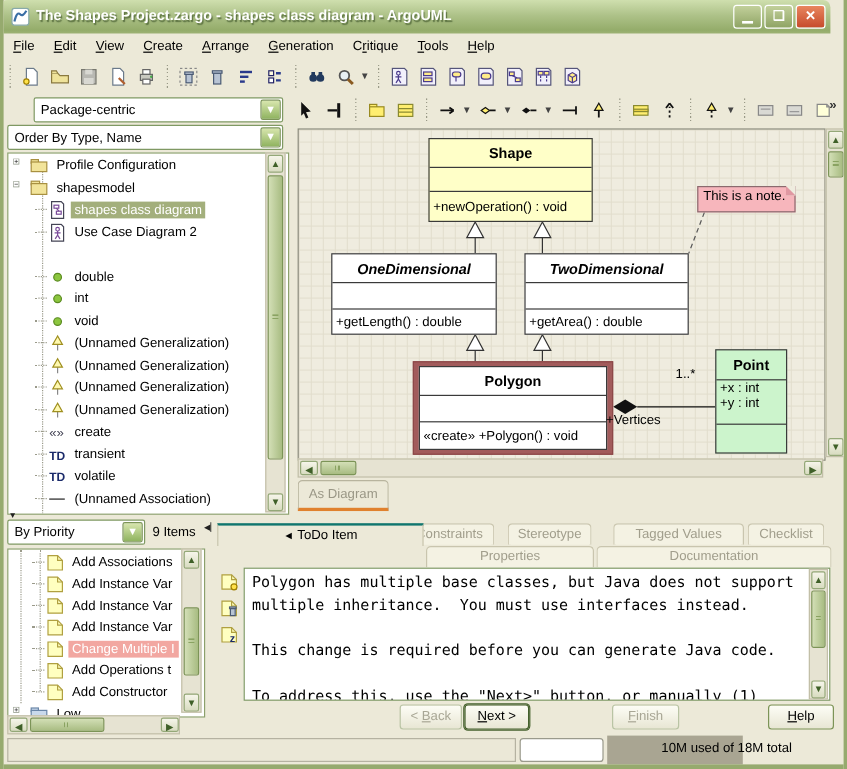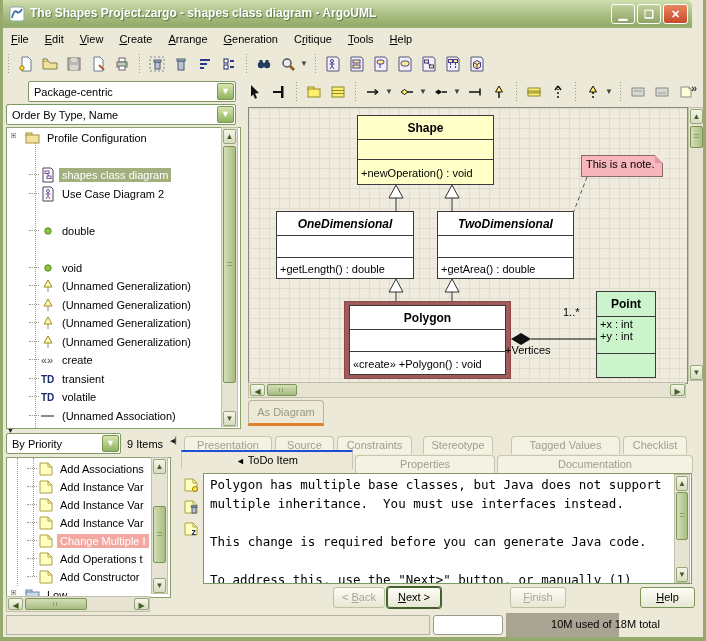--- a/index.html
+++ b/index.html
@@ -77,22 +77,22 @@
   #uml-note::after{content:"";position:absolute;right:-1px;top:-1px;width:0;height:0;
     border-left:8px solid #e098a2;border-top:8px solid #efecdf;}
   .edge-label{position:absolute;font-size:11px;white-space:nowrap;}
   
   .tab1{position:absolute;height:18px;background:#f4f2e3;border:1px solid #c9c5ae;
     border-bottom:none;border-radius:4px 4px 0 0;color:#a19e8c;text-align:center;
     line-height:17px;box-sizing:border-box;}
   #tab-as-diagram{left:245px;top:400px;width:76px;height:26px;background:#ece9d8;
     border:1px solid #b8b49e;border-bottom:3px solid #e0812e;border-radius:4px 4px 0 0;
     color:#9a9786;line-height:22px;text-align:center;box-sizing:border-box;}
-  #tab-todo-item{position:absolute;left:178px;top:450px;width:172px;height:19px;
-    background:#ece9d8;border:1px solid #c9c5ae;border-top:2px solid #1d4ed8;
+  #tab-todo-item{position:absolute;left:178px;top:436px;width:172px;height:19px;
+    background:#ece9d8;border:1px solid #c9c5ae;border-top:2px solid #0f766e;
     border-bottom:none;color:#000;text-align:center;line-height:16px;box-sizing:border-box;}
   
   #todo-textarea{left:200px;top:473px;width:489px;height:111px;background:#fff;
     border:1px solid #7f9963;box-sizing:border-box;overflow:hidden;}
   .todo-line{position:absolute;left:6px;font-family:"DejaVu Sans Mono",monospace;
     font-size:12.5px;white-space:pre;}
   .btnx{position:absolute;height:21px;border:1px solid #7c9457;border-radius:3px;
     background:linear-gradient(#fdfdf6,#e8e6d4);text-align:center;line-height:19px;
     box-sizing:border-box;font-size:11px;}
   .btnx.dis{color:#a8a695;border-color:#b9c4a4;}
@@ -327,20 +327,34 @@
             <line x1="4.5" y1="2" x2="4.5" y2="7" stroke="#333"></line>
           </svg></span>
         <span style="margin: 0px 3px 0px 1px; display: flex;">
           <svg width="16" height="16" viewBox="0 0 16 16">
             <rect x="1" y="3" width="6" height="3" fill="#f2e49a" stroke="#a89040"></rect>
             <rect x="1" y="5" width="13" height="8" fill="#f2e49a" stroke="#a89040"></rect>
           </svg>
         </span>
         <span class="tree-label">Profile Configuration</span>
       </div>
+      <div class="tree-row" style="top: 19.5px; left: 0px; width: 233px;">
+        <span style="width: 4px;"></span>
+        <span style="margin-right: 4px;"><svg width="9" height="9" viewBox="0 0 16 16">
+            <rect x="0.5" y="0.5" width="8" height="8" fill="#fff" stroke="#808a78"></rect>
+            <line x1="2" y1="4.5" x2="7" y2="4.5" stroke="#333"></line>
+          </svg></span>
+        <span style="margin: 0px 3px 0px 1px; display: flex;">
+          <svg width="16" height="16" viewBox="0 0 16 16">
+            <rect x="1" y="2" width="7" height="3" fill="#f2e49a" stroke="#a89040"></rect>
+            <rect x="1" y="4" width="13" height="9" fill="#f2e49a" stroke="#a89040"></rect>
+          </svg>
+        </span>
+        <span class="tree-label">shapesmodel</span>
+      </div>
       <div class="tree-row" style="top: 38px; left: 0px; width: 233px;">
         <span style="width: 22px;"></span>
         <span class="stub"></span>
         <span style="margin: 0px 3px 0px 1px; display: flex;">
           <svg width="16" height="16" viewBox="0 0 16 16">
             <path d="M3 1 h8 l2 2 v12 h-10 z" fill="#fff" stroke="#445"></path>
             <rect x="5" y="4" width="4" height="2.5" fill="#fff" stroke="#7a4a9a"></rect>
             <rect x="7" y="9" width="4" height="2.5" fill="#fff" stroke="#7a4a9a"></rect>
             <line x1="7" y1="6.5" x2="9" y2="9" stroke="#7a4a9a"></line>
           </svg>
@@ -364,20 +378,30 @@
       </div>
       <div class="tree-row" style="top: 93.5px; left: 0px; width: 233px;">
         <span style="width: 22px;"></span>
         <span class="stub"></span>
         <span style="margin: 0px 3px 0px 1px; display: flex;">
           <svg width="16" height="16" viewBox="0 0 16 16">
             <circle cx="8" cy="8" r="3.2" fill="#8cc63f" stroke="#5a8a20"></circle>
           </svg>
         </span>
         <span class="tree-label">double</span>
+      </div>
+      <div class="tree-row" style="top: 112px; left: 0px; width: 233px;">
+        <span style="width: 22px;"></span>
+        <span class="stub"></span>
+        <span style="margin: 0px 3px 0px 1px; display: flex;">
+          <svg width="16" height="16" viewBox="0 0 16 16">
+            <circle cx="8" cy="8" r="3.2" fill="#8cc63f" stroke="#5a8a20"></circle>
+          </svg>
+        </span>
+        <span class="tree-label">int</span>
       </div>
       <div class="tree-row" style="top: 130.5px; left: 0px; width: 233px;">
         <span style="width: 22px;"></span>
         <span class="stub"></span>
         <span style="margin: 0px 3px 0px 1px; display: flex;">
           <svg width="16" height="16" viewBox="0 0 16 16">
             <circle cx="8" cy="8" r="3.2" fill="#8cc63f" stroke="#5a8a20"></circle>
           </svg>
         </span>
         <span class="tree-label">void</span>

